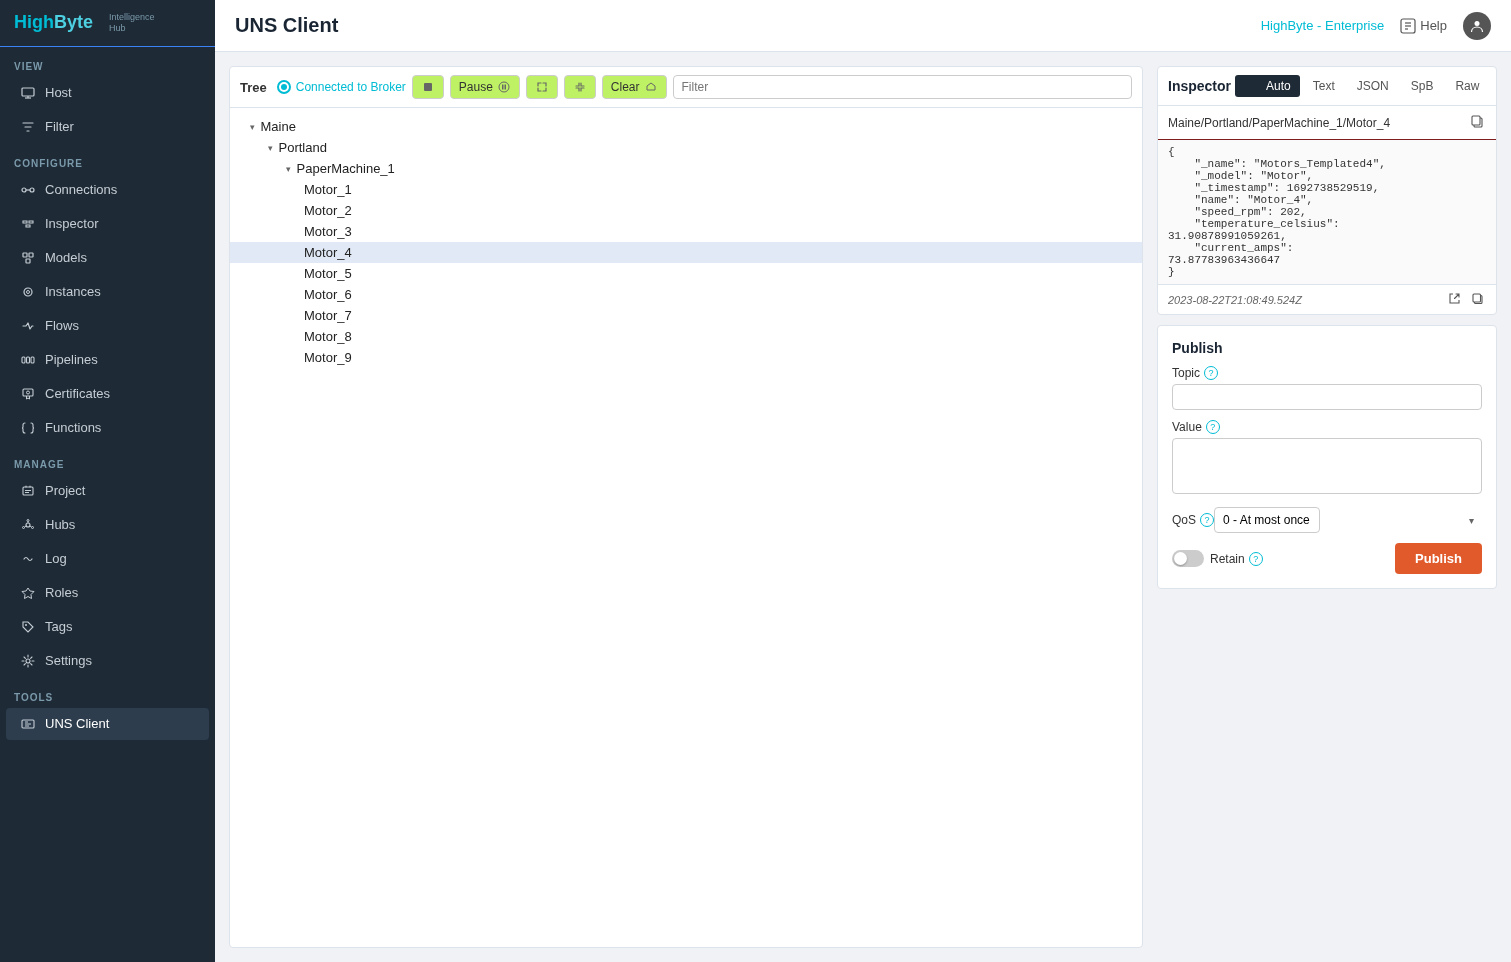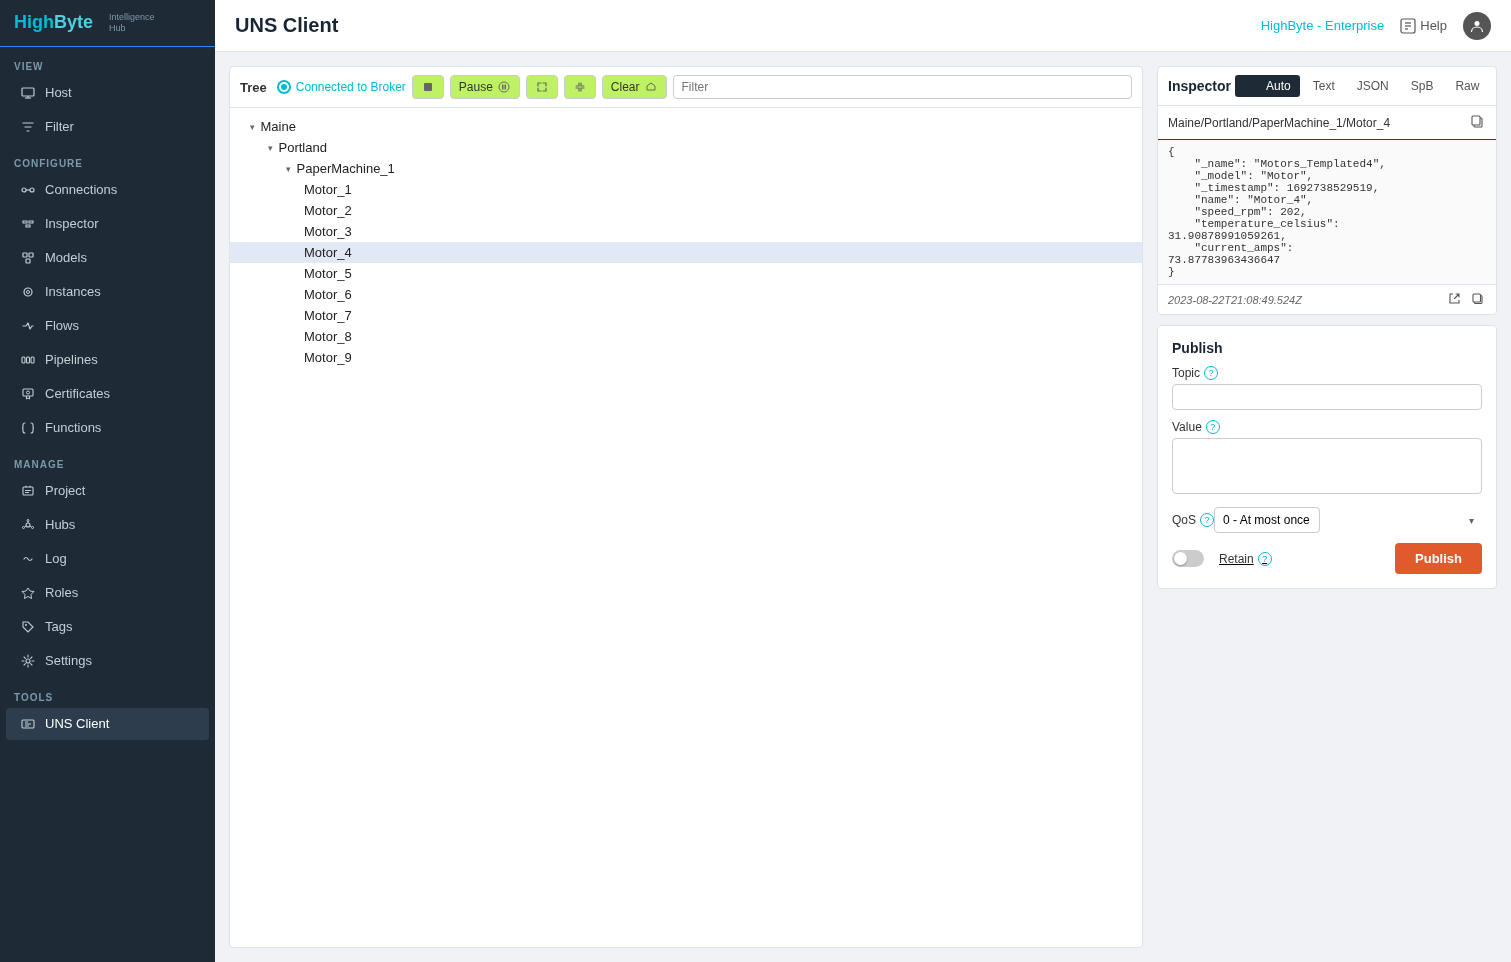--- a/index.html
+++ b/index.html
@@ -225,21 +225,21 @@
       font-size: 12px; outline: none; resize: none; height: 56px;
     }
     .qos-row { display: flex; align-items: center; }
     .qos-label { font-size: 12px; color: #333; display: flex; align-items: center; gap: 4px; }
     .qos-select {
       flex: 1; padding: 5px 8px; border: 1px solid #ccc; border-radius: 4px;
       font-size: 12px; outline: none; appearance: none; background: #fff;
       cursor: pointer;
     }
     .retain-row { display: flex; align-items: center; justify-content: space-between; }
-    .retain-left { display: flex; align-items: center; gap: 15px; text-decoration: underline; }
+    .retain-left { display: flex; align-items: center; gap: 6px; }
     .toggle {
       width: 32px; height: 17px; background: #ccc; border-radius: 9px;
       cursor: pointer; position: relative; flex-shrink: 0;
     }
     .toggle-knob {
       width: 13px; height: 13px; background: #fff; border-radius: 50%;
       position: absolute; top: 2px; left: 2px;
       box-shadow: 0 1px 2px rgba(0,0,0,0.3);
       transition: left 0.2s;
     }

